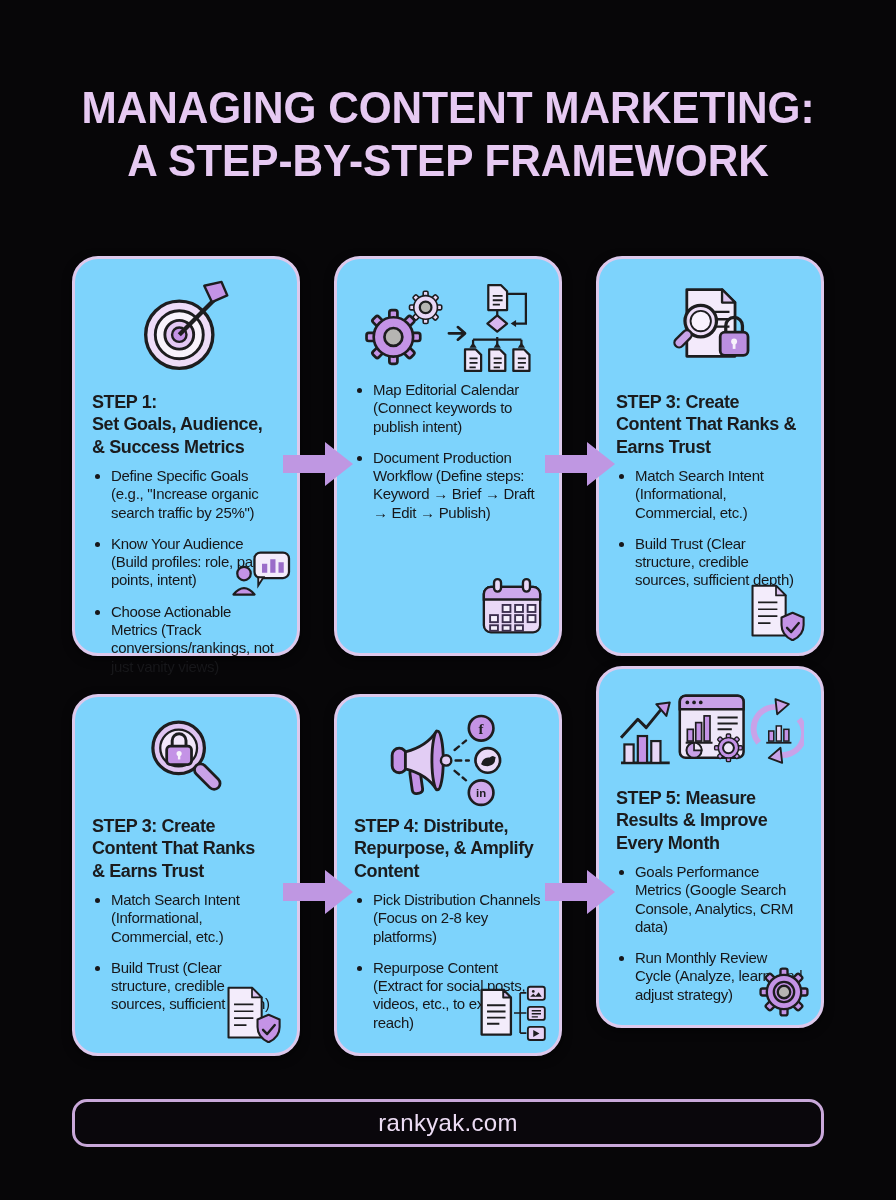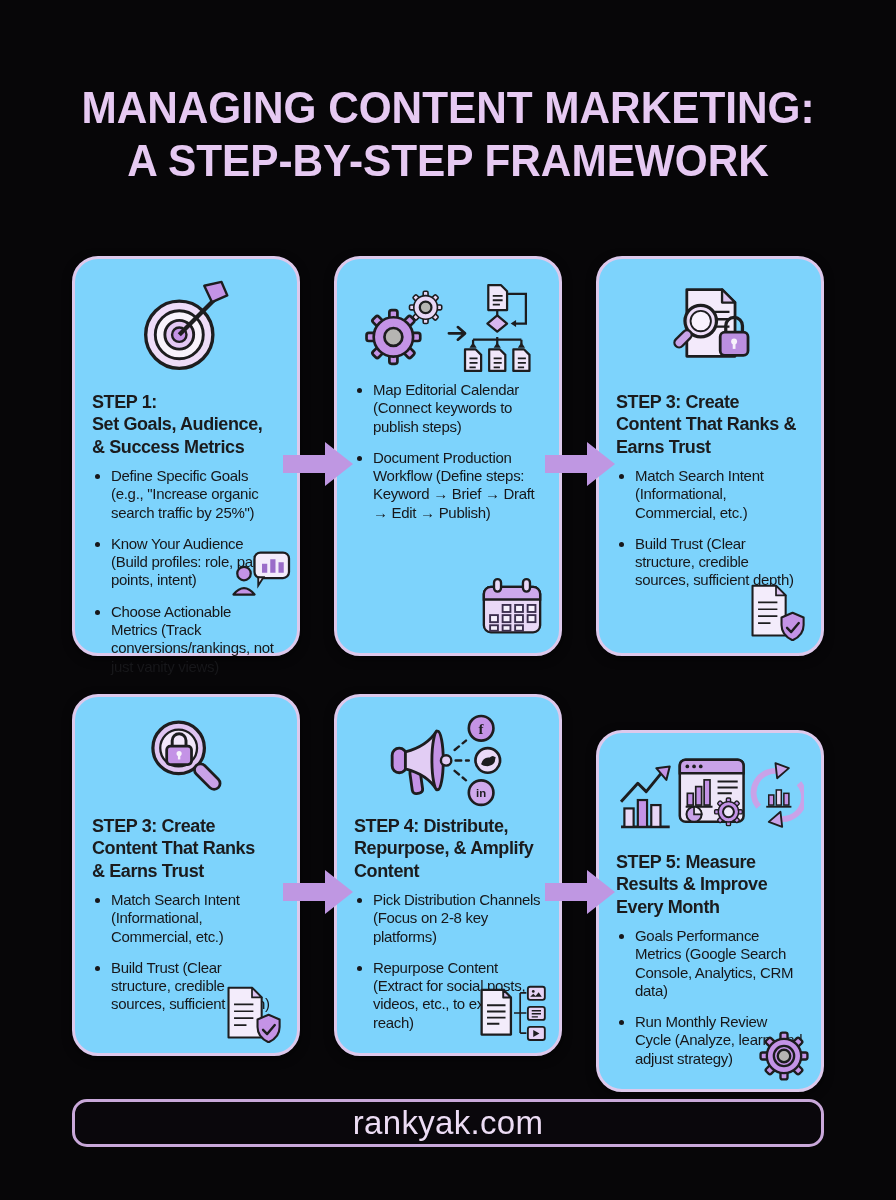--- a/index.html
+++ b/index.html
@@ -29,21 +29,21 @@
   .bullets li{
     font-size:15px;line-height:1.22;color:#17171a;margin-bottom:13px;
     letter-spacing:-.3px;
   }
   .corner-icon{position:absolute;line-height:0;}
   .flow-arrow{position:absolute;width:70px;height:48px;line-height:0;}
   .footer-pill{
     position:absolute;left:72px;top:1083px;width:752px;height:48px;
     box-sizing:border-box;border:3px solid #c9a8da;border-radius:15px;
     display:flex;align-items:center;justify-content:center;
-    color:#ecdcf4;font-size:33px;letter-spacing:.3px;background:rgba(20,12,24,.25);
+    color:#ecdcf4;font-size:24px;letter-spacing:.3px;background:rgba(20,12,24,.25);
   }
   svg{display:block;}
   .hidden-defs{position:absolute;width:0;height:0;overflow:hidden;}
 </style>
 </head>
 <body>
 
 <svg class="hidden-defs" aria-hidden="true">
   <defs>
     <g id="gear8" stroke="#1d1d1f" stroke-width="3" fill="currentColor">
@@ -128,21 +128,21 @@
           <path d="M124,74 h12 l6,6 v18 h-18 z" fill="#f0e6fa" stroke="#1d1d1f" stroke-width="2.5" stroke-linejoin="round"></path>
           <path d="M129,84 h9 M129,89 h9 M129,94 h7" stroke="#1d1d1f" stroke-width="2"></path>
           <path d="M151,74 h12 l6,6 v18 h-18 z" fill="#f0e6fa" stroke="#1d1d1f" stroke-width="2.5" stroke-linejoin="round"></path>
           <path d="M156,84 h9 M156,89 h9 M156,94 h7" stroke="#1d1d1f" stroke-width="2"></path>
           <path d="M178,74 h12 l6,6 v18 h-18 z" fill="#f0e6fa" stroke="#1d1d1f" stroke-width="2.5" stroke-linejoin="round"></path>
           <path d="M183,84 h9 M183,89 h9 M183,94 h7" stroke="#1d1d1f" stroke-width="2"></path>
         </g>
       </svg>
     </div>
     <ul class="bullets">
-      <li>Map Editorial Calendar (Connect keywords to publish steps)</li>
+      <li>Map Editorial Calendar (Connect keywords to publish intent)</li>
       <li>Document Production Workflow (Define steps: Keyword → Brief → Draft → Edit → Publish)</li>
     </ul>
     <div class="corner-icon" style="right:14px;bottom:16px;">
       <svg viewBox="0 0 84 78" width="66" height="61">
         <rect x="6" y="14" width="72" height="58" rx="9" fill="#ead9f7" stroke="#1d1d1f" stroke-width="3"></rect>
         <path d="M6,30 v-7 a9,9 0 0 1 9,-9 h54 a9,9 0 0 1 9,9 v7 z" fill="#cda9ec" stroke="#1d1d1f" stroke-width="3"></path>
         <rect x="19" y="4" width="9" height="16" rx="4.5" fill="#ead9f7" stroke="#1d1d1f" stroke-width="3"></rect>
         <rect x="56" y="4" width="9" height="16" rx="4.5" fill="#ead9f7" stroke="#1d1d1f" stroke-width="3"></rect>
         <g fill="#f6f0fc" stroke="#3c2f4e" stroke-width="2.4">
           <rect x="30" y="37" width="10" height="9"></rect>
@@ -259,21 +259,21 @@
           <rect x="66" y="54" width="22" height="17" rx="3"></rect>
         </g>
         <circle cx="73" cy="8" r="1.8" fill="#1d1d1f"></circle>
         <path d="M69,15 l4,-4 3,3 4,-5 4,6 z" fill="#1d1d1f"></path>
         <path d="M71,33 h12 M71,37 h12 M71,41 h8" stroke="#1d1d1f" stroke-width="1.8"></path>
         <path d="M73,58 v9 l8,-4.5 z" fill="#1d1d1f"></path>
       </svg>
     </div>
   </div>
 
-  <div class="card row2" style="left:596px;top:714px;height:362px;">
+  <div class="card row2" style="left:596px;top:650px;height:362px;">
     <div class="icon-area">
       <svg viewBox="0 0 224 92" width="204" height="84">
         <g>
           <path d="M6,84 H64" stroke="#1d1d1f" stroke-width="3.5"></path>
           <rect x="10" y="62" width="11" height="22" fill="#e8d7f6" stroke="#1d1d1f" stroke-width="2.6"></rect>
           <rect x="26" y="52" width="11" height="32" fill="#c493e6" stroke="#1d1d1f" stroke-width="2.6"></rect>
           <rect x="42" y="58" width="11" height="26" fill="#e8d7f6" stroke="#1d1d1f" stroke-width="2.6"></rect>
           <path d="M6,54 L26,32 36,42 54,20" stroke="#1d1d1f" stroke-width="3.5" fill="none" stroke-linejoin="round"></path>
           <path d="M48,14 l16,-2 -4,16 z" fill="#c493e6" stroke="#1d1d1f" stroke-width="2.4" stroke-linejoin="round"></path>
         </g>

